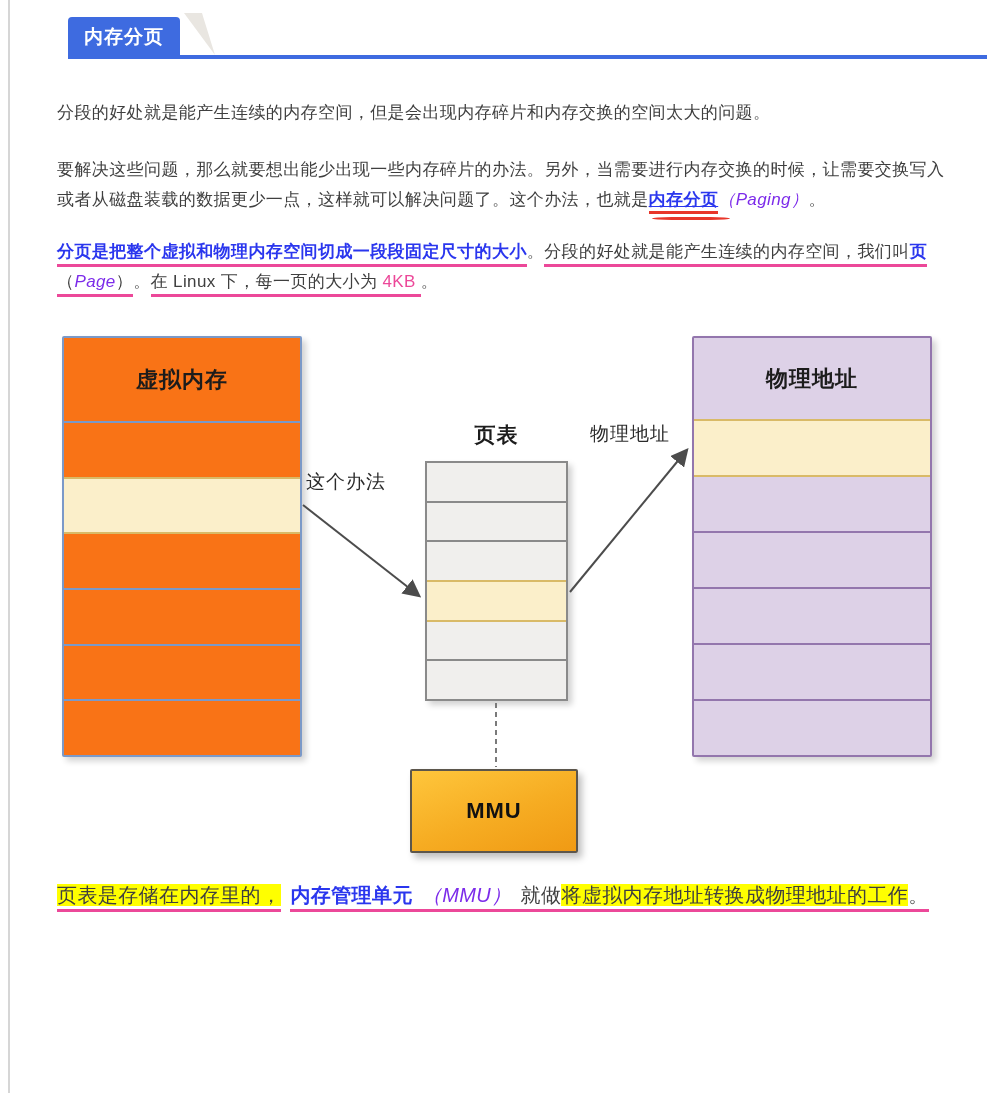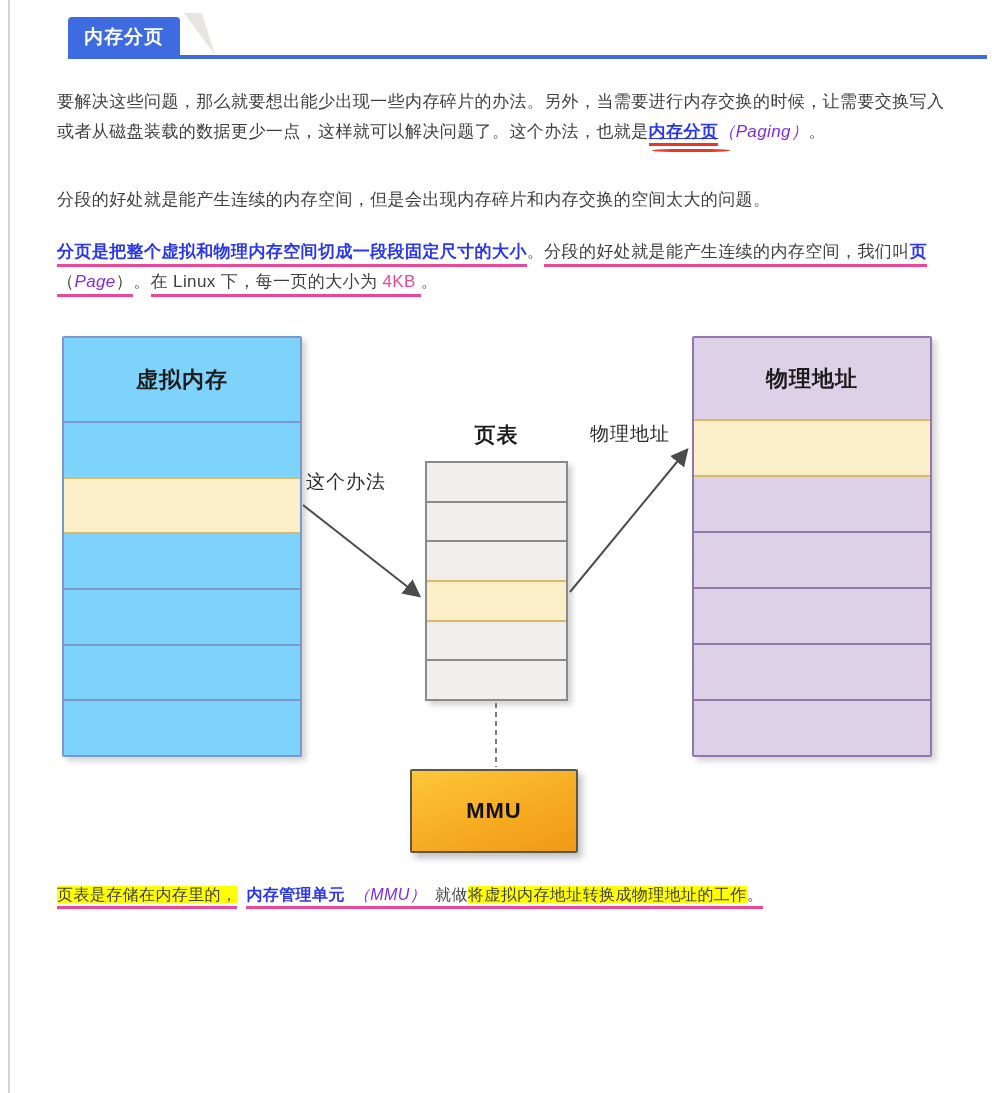--- a/index.html
+++ b/index.html
@@ -49,21 +49,21 @@
   .diagram { position:relative; height:545px; margin-top:32px; }
   .membox { position:absolute; display:flex; flex-direction:column; }
   .membox .box-title {
     display:flex; align-items:center; justify-content:center;
     font-size:22px; font-weight:700; color:#1c1c1c; letter-spacing:1px;
   }
   .rows { flex:1; display:flex; flex-direction:column; }
   .drow { flex:1; }
 
   .vm { left:62px; top:7px; width:240px; height:421px;
-        background:#7dd3fc; border:2px solid #7b99c8; border-radius:2px;
+        background:#f97316; border:2px solid #7b99c8; border-radius:2px;
         box-shadow:4px 4px 6px rgba(0,0,0,.18); }
   .vm .box-title { height:83px; }
   .vm .drow { border-top:2px solid #7b99c8; }
 
   .pa { left:692px; top:7px; width:240px; height:421px;
         background:#ddd1e7; border:2px solid #9376ad; border-radius:2px;
         box-shadow:4px 4px 6px rgba(0,0,0,.18); }
   .pa .box-title { height:81px; }
   .pa .drow { border-top:2px solid #9376ad; }
 
@@ -85,42 +85,42 @@
   .mmu { position:absolute; left:410px; top:440px; width:168px; height:84px;
          background:linear-gradient(160deg,#fec63c 0%,#f6ac22 55%,#f09a14 100%);
          border:2px solid #5c564c; border-radius:2px;
          box-shadow:4px 5px 7px rgba(0,0,0,.25);
          display:flex; align-items:center; justify-content:center;
          font-size:22px; font-weight:700; color:#111; letter-spacing:1px; }
 
   .arrows { position:absolute; left:0; top:0; width:992px; height:545px; pointer-events:none; }
 
   
-  .footer { margin:6px 32px 0 57px; font-size:16px; line-height:30px; letter-spacing:0.4px; }
+  .footer { margin:6px 32px 0 57px; font-size:20px; line-height:30px; letter-spacing:0.4px; }
   .gap-r { margin-right:9px; }
   .gap-l { margin-left:9px; }
 </style>
 </head>
 <body>
 
 <div class="left-rule"></div>
 
 <div class="header">
   <div class="badge">内存分页</div>
   <div class="fold-triangle"></div>
   <div class="title-rule"></div>
 </div>
 
 <div class="content">
 
+  <p class="para p1">分段的好处就是能产生连续的内存空间，但是会出现内存碎片和内存交换的空间太大的问题。</p>
+
   <p class="para p2">
     <span>要解决这些问题，那么就要想出能少出现一些内存碎片的办法。另外，当需要进行内存交换的时候，让需要交换写入或者从磁盘装载的数据更少一点，这样就可以解决问题了。这个办法，也就是</span><span class="rl2"><span class="termlink">内存分页</span></span><span class="purple">（</span><span class="purple">Paging</span><span class="purple">）</span><span>。</span>
   </p>
-
-  <p class="para p1">分段的好处就是能产生连续的内存空间，但是会出现内存碎片和内存交换的空间太大的问题。</p>
 
   <p class="para p3">
     <span class="rl"><span class="term">分页是把整个虚拟和物理内存空间切成一段段固定尺寸的大小</span></span><span>。</span><span class="rl">分段的好处就是能产生连续的内存空间，</span><span class="rl"><span>我们叫</span><span class="term">页</span><span>（</span><span class="purple">Page</span><span>）</span></span><span>。</span><span class="rl"><span>在 Linux 下，每一页的大小为</span><span class="pink">4KB</span></span><span>。</span>
   </p>
 
 
 </div>
 
 <div class="diagram">
 

